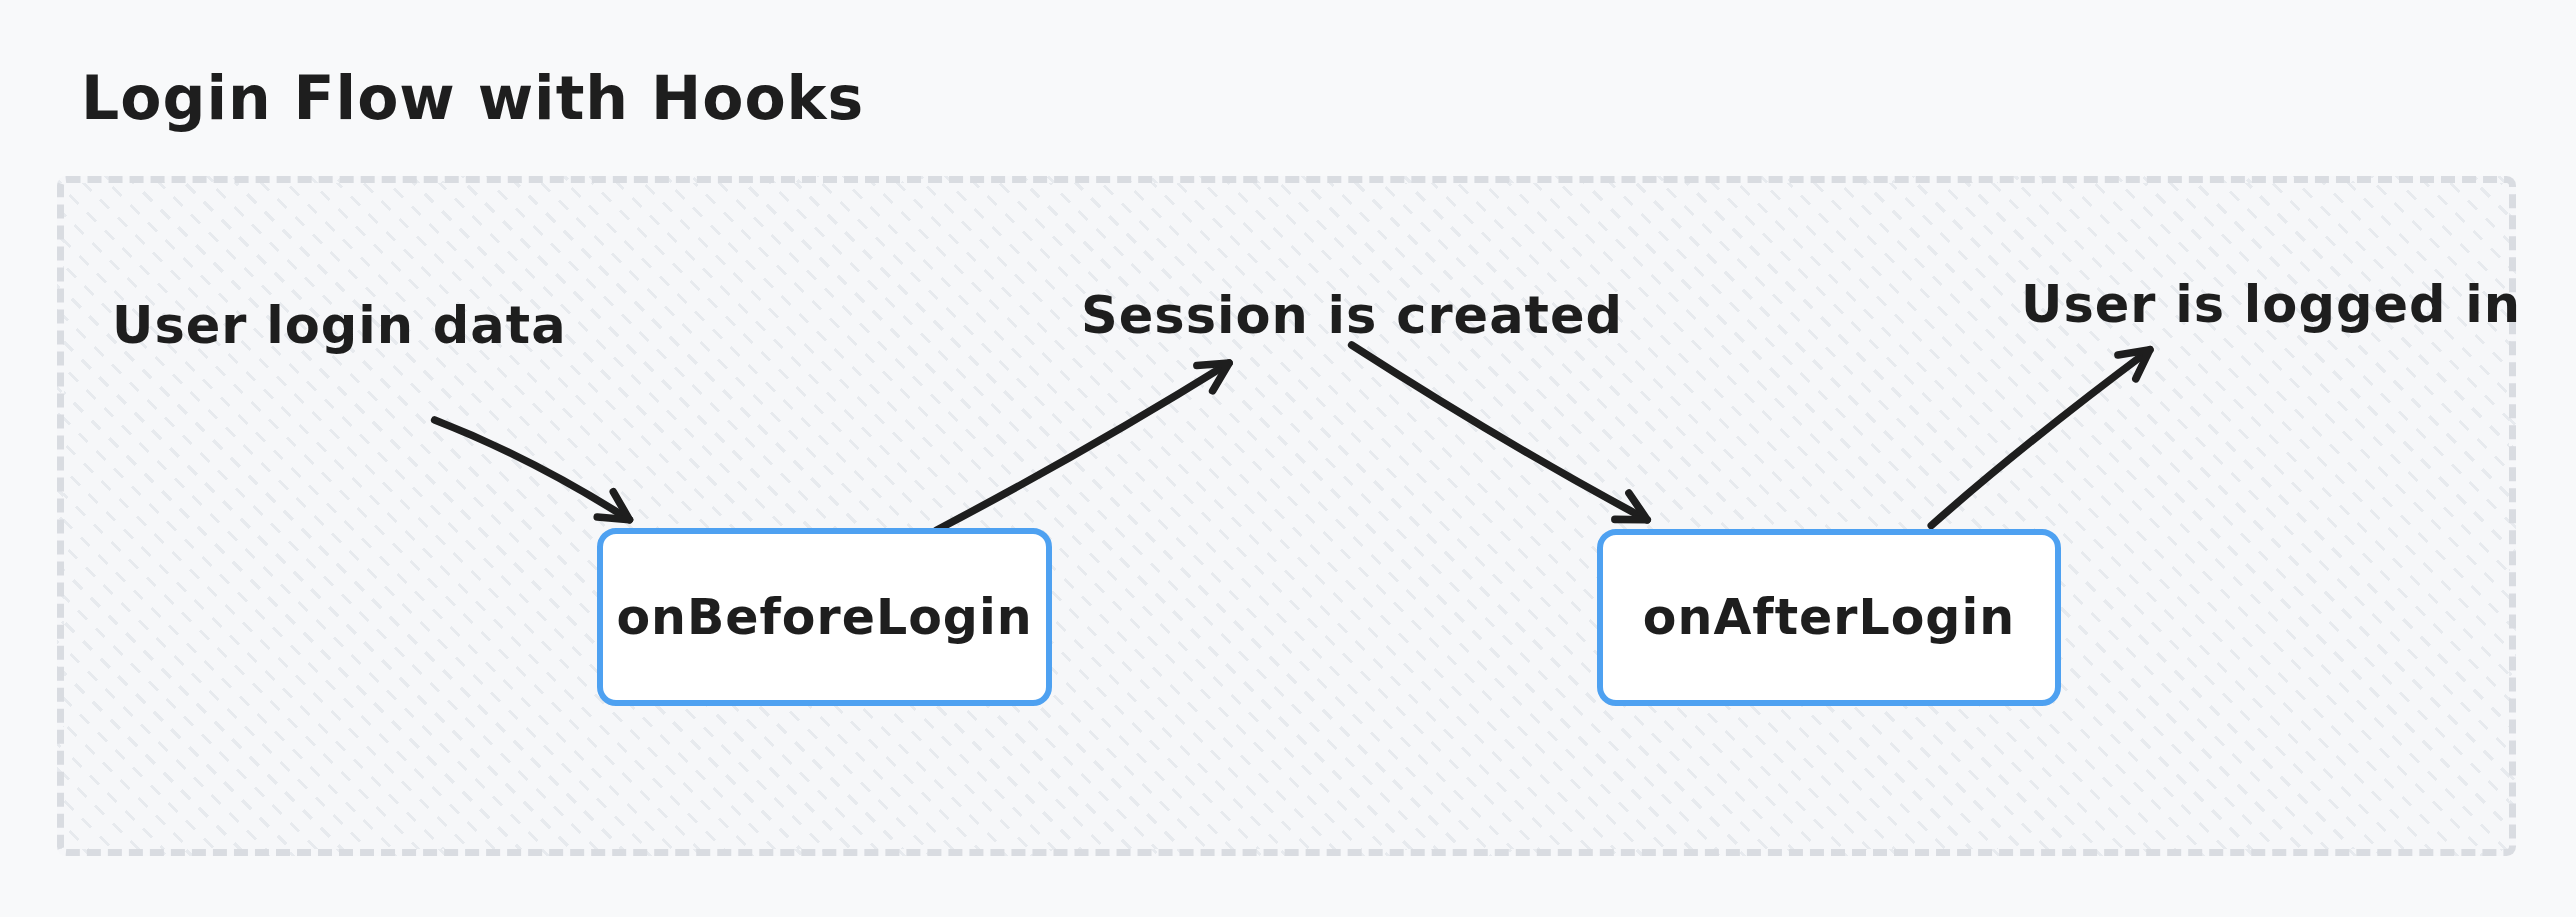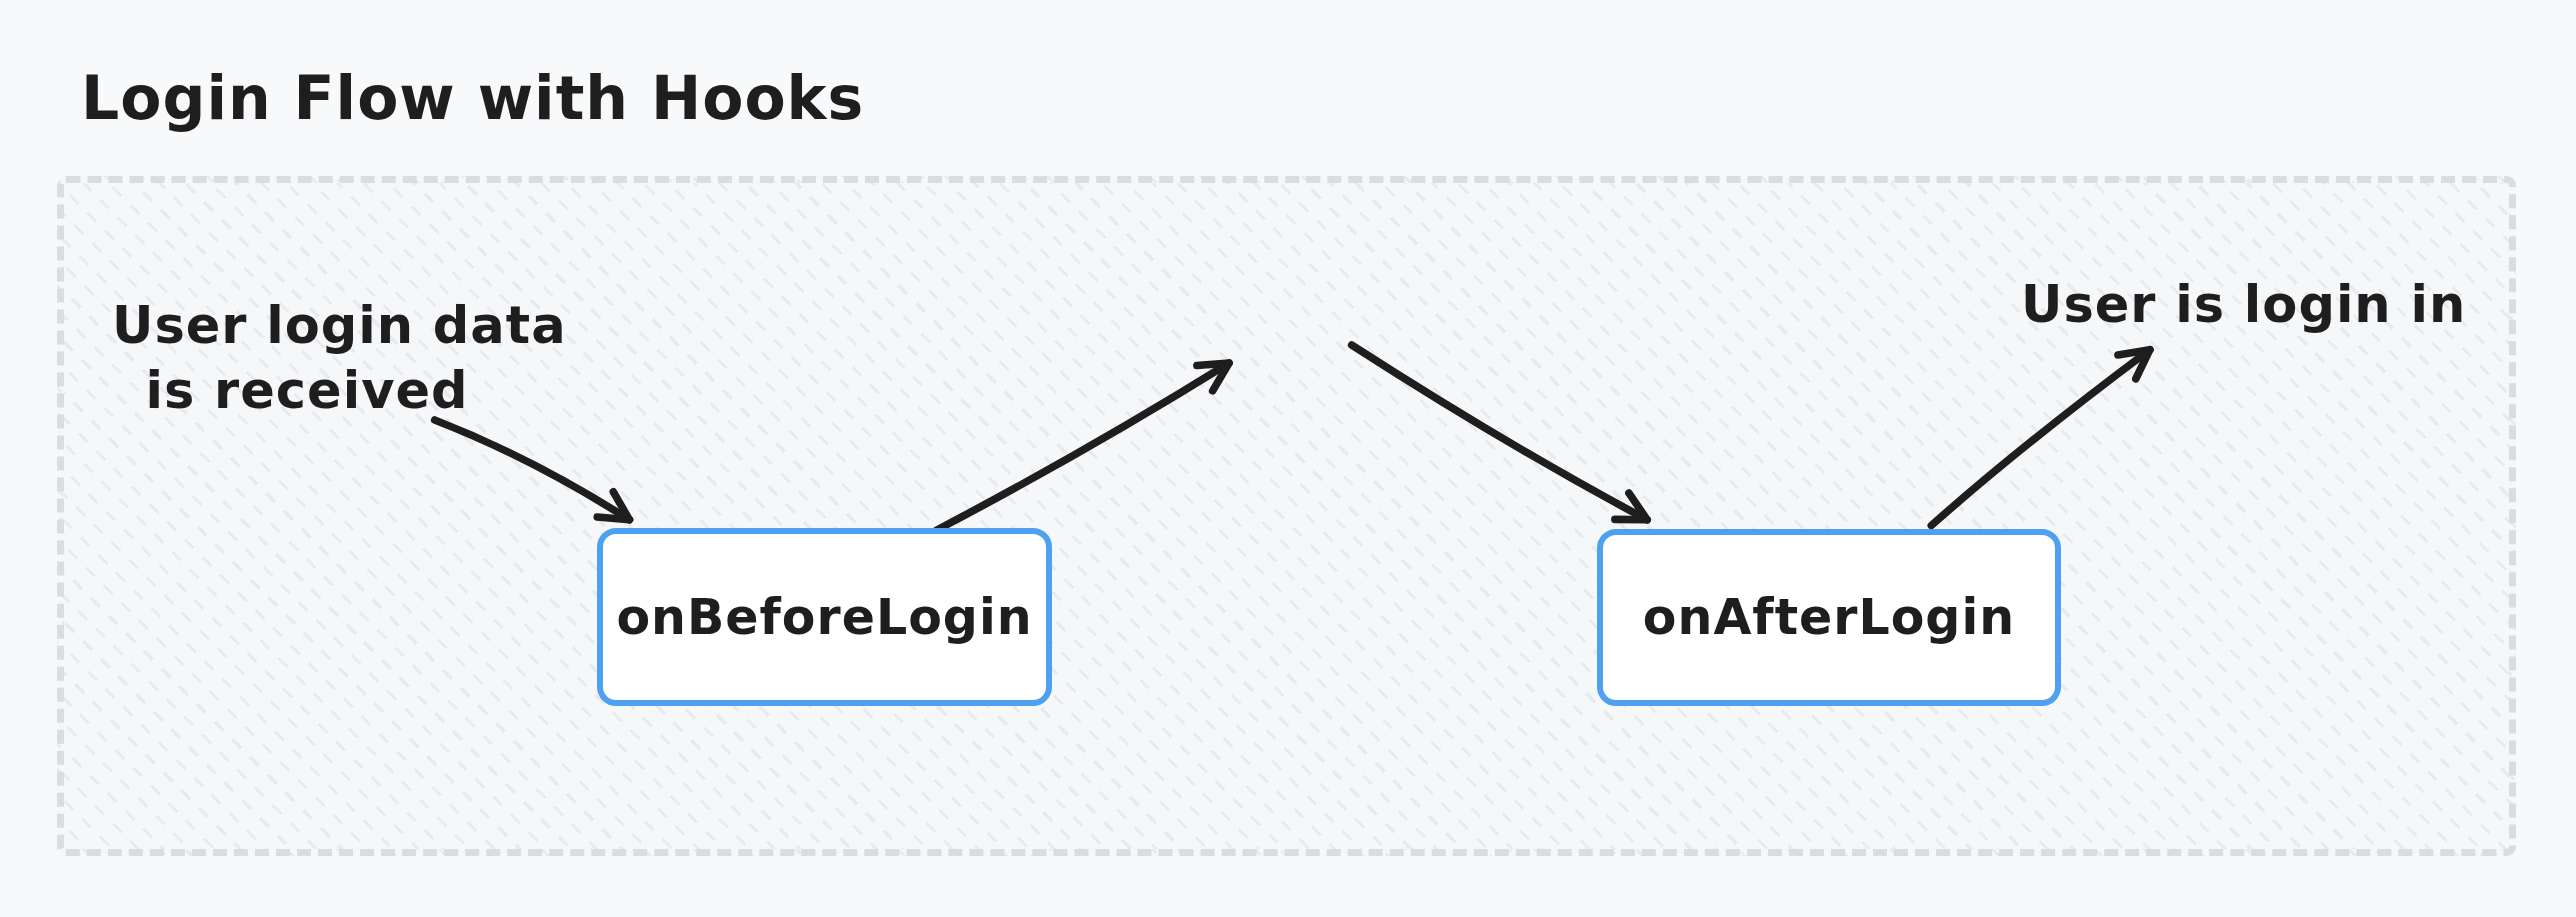--- a/index.html
+++ b/index.html
@@ -104,26 +104,28 @@
       <path d="M 985 558 Q 1145 474 1293 382"></path>
       <path d="M 1259.1 384.6 L 1293 382 L 1275.7 411.3"></path>
       <path d="M 1422 363 Q 1585 468 1733 547"></path>
       <path d="M 1713.8 518.9 L 1733 547 L 1699.0 546.6"></path>
       <path d="M 2032 553 Q 2128 468 2262 368"></path>
       <path d="M 2228.4 373.5 L 2262 368 L 2247.2 398.6"></path>
     </svg>
 
   <div class="annotation ann-received">
     <div>User login data</div>
-    <div>is received</div>
   </div>
 
+  <div class="annotation ann-session">
+    <div>Session is created</div>
+  </div>
 
   <div class="annotation ann-logged">
-    <div>User is login in</div>
+    <div>User is logged in</div>
   </div>
 
   <div class="node node-before">
     <span>onBeforeLogin</span>
   </div>
 
   <div class="node node-after">
     <span>onAfterLogin</span>
   </div>
 

